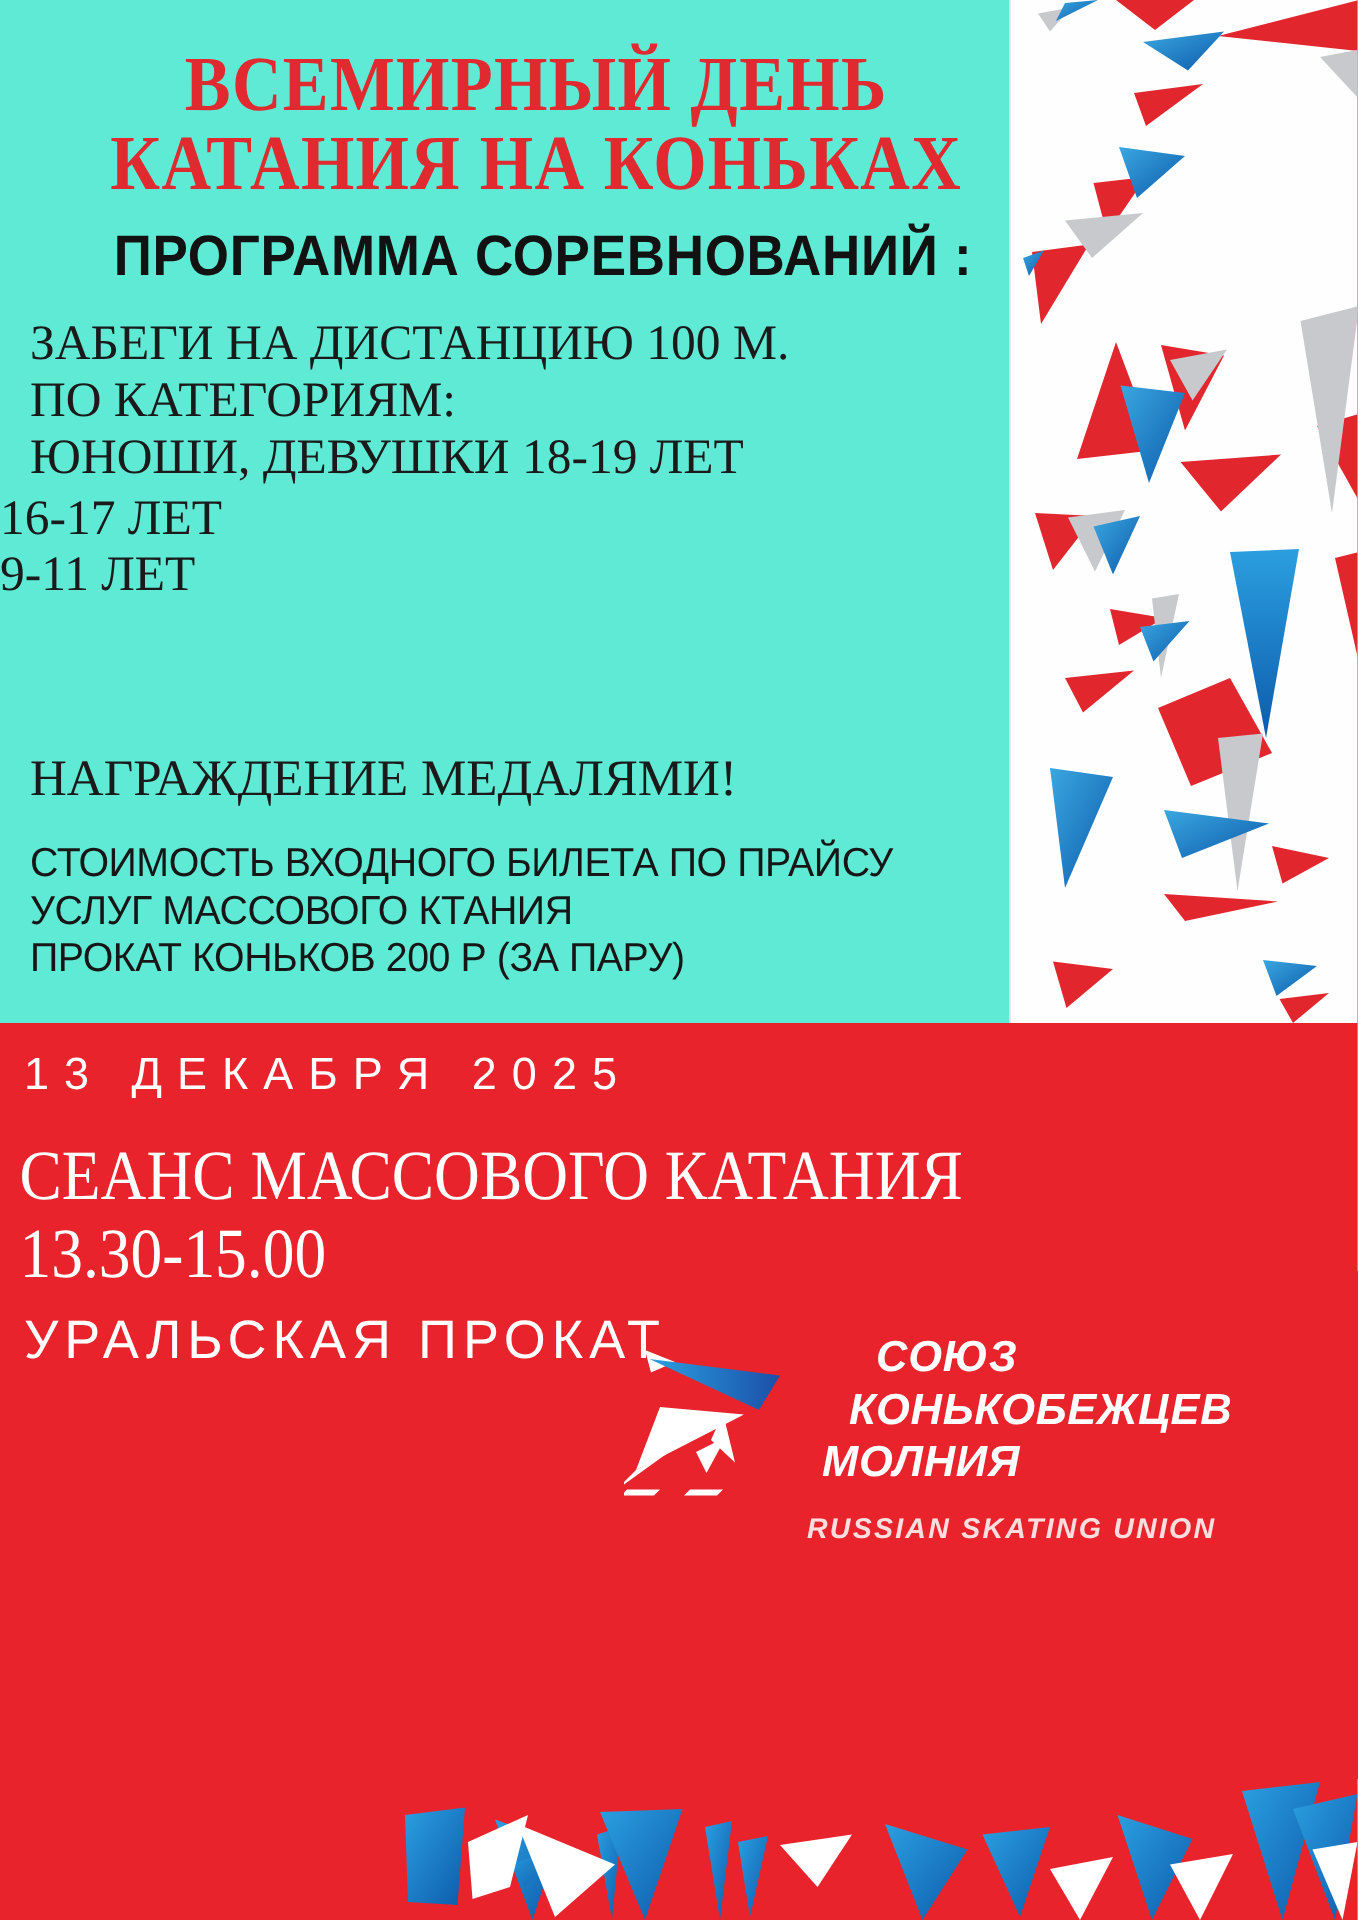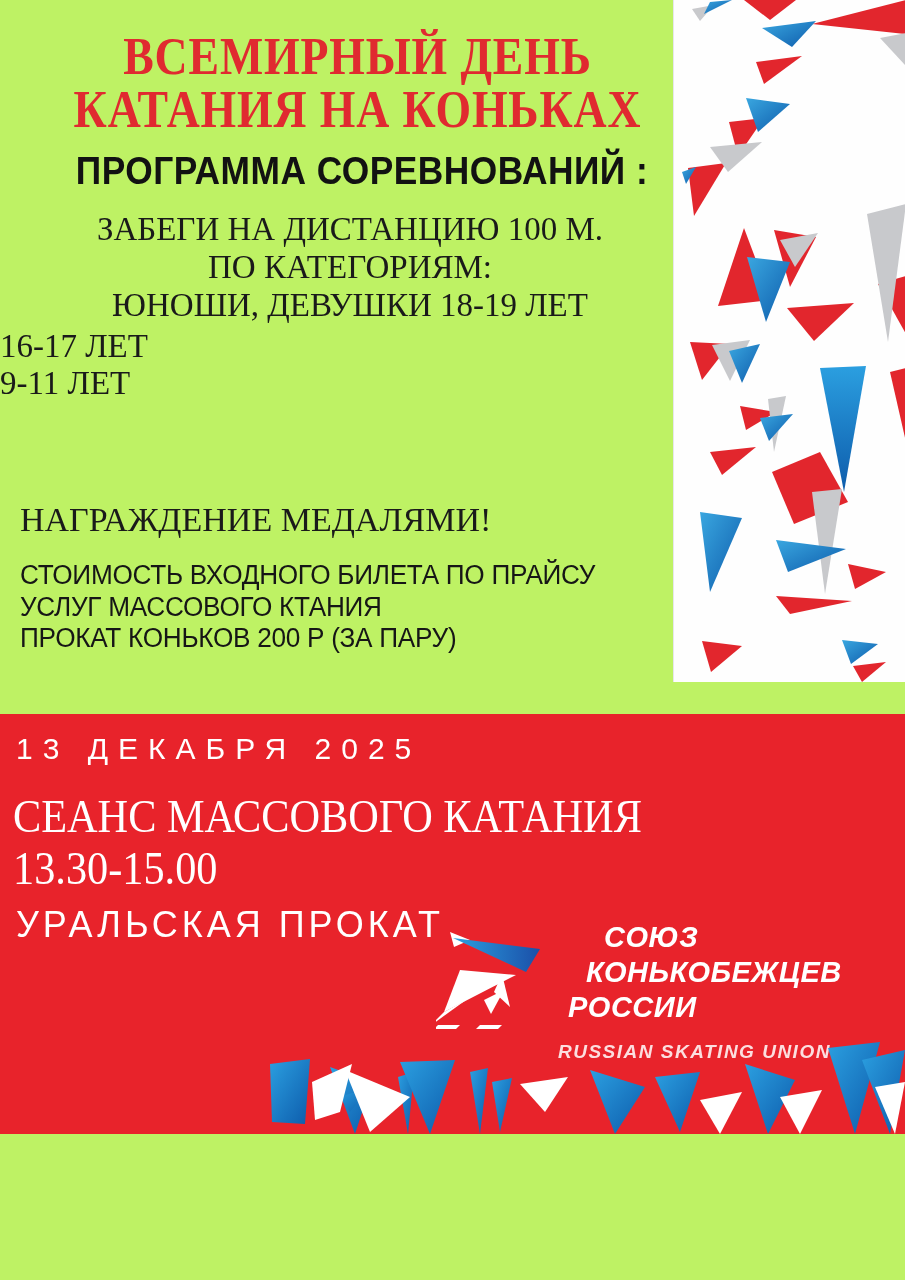--- a/index.html
+++ b/index.html
@@ -5,52 +5,52 @@
   :root{
     --title-red:#e02a30;
     --band-red:#e8232b;
     --blue:#2b9fe0;
     --blue-dark:#0d5bab;
     --gray:#c8c9cc;
     --ink:#1a1a1a;
   }
   html,body{margin:0;padding:0;background:#888;}
   .poster{
-    position:relative;width:905px;height:1280px;background:#bef264;
+    position:relative;width:905px;height:1280px;background:#5eead4;
     overflow:hidden;font-family:"Liberation Sans",sans-serif;margin:0 auto;text-decoration:underline;
   }
   
   .title-block{position:absolute;left:0;top:30px;width:715px;text-align:center;
     font-family:"Liberation Serif",serif;font-weight:700;color:var(--title-red);
     font-size:52px;line-height:53px;letter-spacing:1px;
     transform:scaleX(.88);transform-origin:50% 0;}
   .subtitle{position:absolute;left:0;top:150px;width:724px;text-align:center;
     font-weight:700;font-size:38px;letter-spacing:.5px;color:#121212;
     transform:scaleX(.93);transform-origin:50% 0;}
   .program{position:absolute;left:20px;top:210px;width:660px;
-    font-family:"Liberation Serif",serif;font-size:33px;line-height:38px;color:var(--ink);text-align:center;}
+    font-family:"Liberation Serif",serif;font-size:33px;line-height:38px;color:var(--ink);}
   .ages{position:absolute;left:0;top:328px;width:520px;text-align:left;
     font-family:"Liberation Serif",serif;font-size:33px;line-height:36.5px;color:var(--ink);}
   .award{position:absolute;left:20px;top:501px;
     font-family:"Liberation Serif",serif;font-size:34px;color:var(--ink);}
   .pricing{position:absolute;left:20px;top:560px;font-size:27px;line-height:31.5px;
     color:#161616;letter-spacing:-.3px;transform:scaleX(.97);transform-origin:0 0;}
   
   .confetti-strip{position:absolute;left:673px;top:0;width:232px;height:682px;
     background:#fefefe;border-left:1px solid #e6e6ec;}
   .confetti-strip svg{position:absolute;left:0;top:0;}
   
-  .red-band{position:absolute;left:0;top:682px;width:905px;height:420px;
-    background:var(--band-red);color:#fff;overflow:hidden;margin-top:32px;}
+  .red-band{position:absolute;left:0;top:682px;width:905px;height:598px;
+    background:var(--band-red);color:#fff;overflow:hidden;}
   .date{position:absolute;left:16px;top:18px;font-size:30px;letter-spacing:10px;font-weight:400;}
   .session{position:absolute;left:13px;top:76px;font-family:"Liberation Serif",serif;
     font-size:47px;line-height:52px;font-weight:400;white-space:nowrap;
     transform:scaleX(.9);transform-origin:0 0;}
   .venue{position:absolute;left:16px;top:190px;font-size:36px;letter-spacing:4px;font-weight:400;}
-  .logo{position:absolute;left:436px;top:198px;width:470px;height:160px;}
+  .logo{position:absolute;left:416px;top:198px;width:470px;height:160px;}
   .logo-mark{position:absolute;left:0;top:0;}
   .logo-text{position:absolute;left:122px;top:8px;font-weight:700;font-style:italic;
     font-size:29px;line-height:35px;letter-spacing:.5px;}
   .logo-text .l1{margin-left:46px;}
   .logo-text .l2{margin-left:28px;}
   .logo-text .l3{margin-left:10px;}
   .logo-sub{margin-left:0;margin-top:9px;font-size:19px;letter-spacing:1.5px;
     color:rgba(255,255,255,.85);font-weight:700;font-style:italic;}
   .bottom-deco{position:absolute;left:0;bottom:0;width:905px;height:92px;}
 </style>
@@ -166,21 +166,21 @@
         <polygon points="24,58 80,63 8,100" fill="#fff"></polygon>
         <polygon points="8,100 -6,114 30,88" fill="#fff"></polygon>
         <polygon points="66,62 74,95 58,80" fill="#fff"></polygon>
         <polygon points="48,88 68,78 55,102" fill="#fff"></polygon>
         <polygon points="2,113 24,113 20,117 -2,117" fill="#fff"></polygon>
         <polygon points="44,113 66,113 62,117 40,117" fill="#fff"></polygon>
       </svg>
       <div class="logo-text">
         <div class="l1">СОЮЗ</div>
         <div class="l2">КОНЬКОБЕЖЦЕВ</div>
-        <div class="l3">РОССИИ</div>
+        <div class="l3">МОЛНИЯ</div>
         <div class="logo-sub">RUSSIAN SKATING UNION</div>
       </div>
     </div>
 
     <svg class="bottom-deco" width="905" height="92" viewBox="0 0 905 92">
       <defs>
         <linearGradient id="bGrad" x1="0" y1="0" x2="1" y2="1">
           <stop offset="0" stop-color="#2b9fe0"></stop>
             <stop offset="1" stop-color="#0d5bab"></stop>
         </linearGradient>

